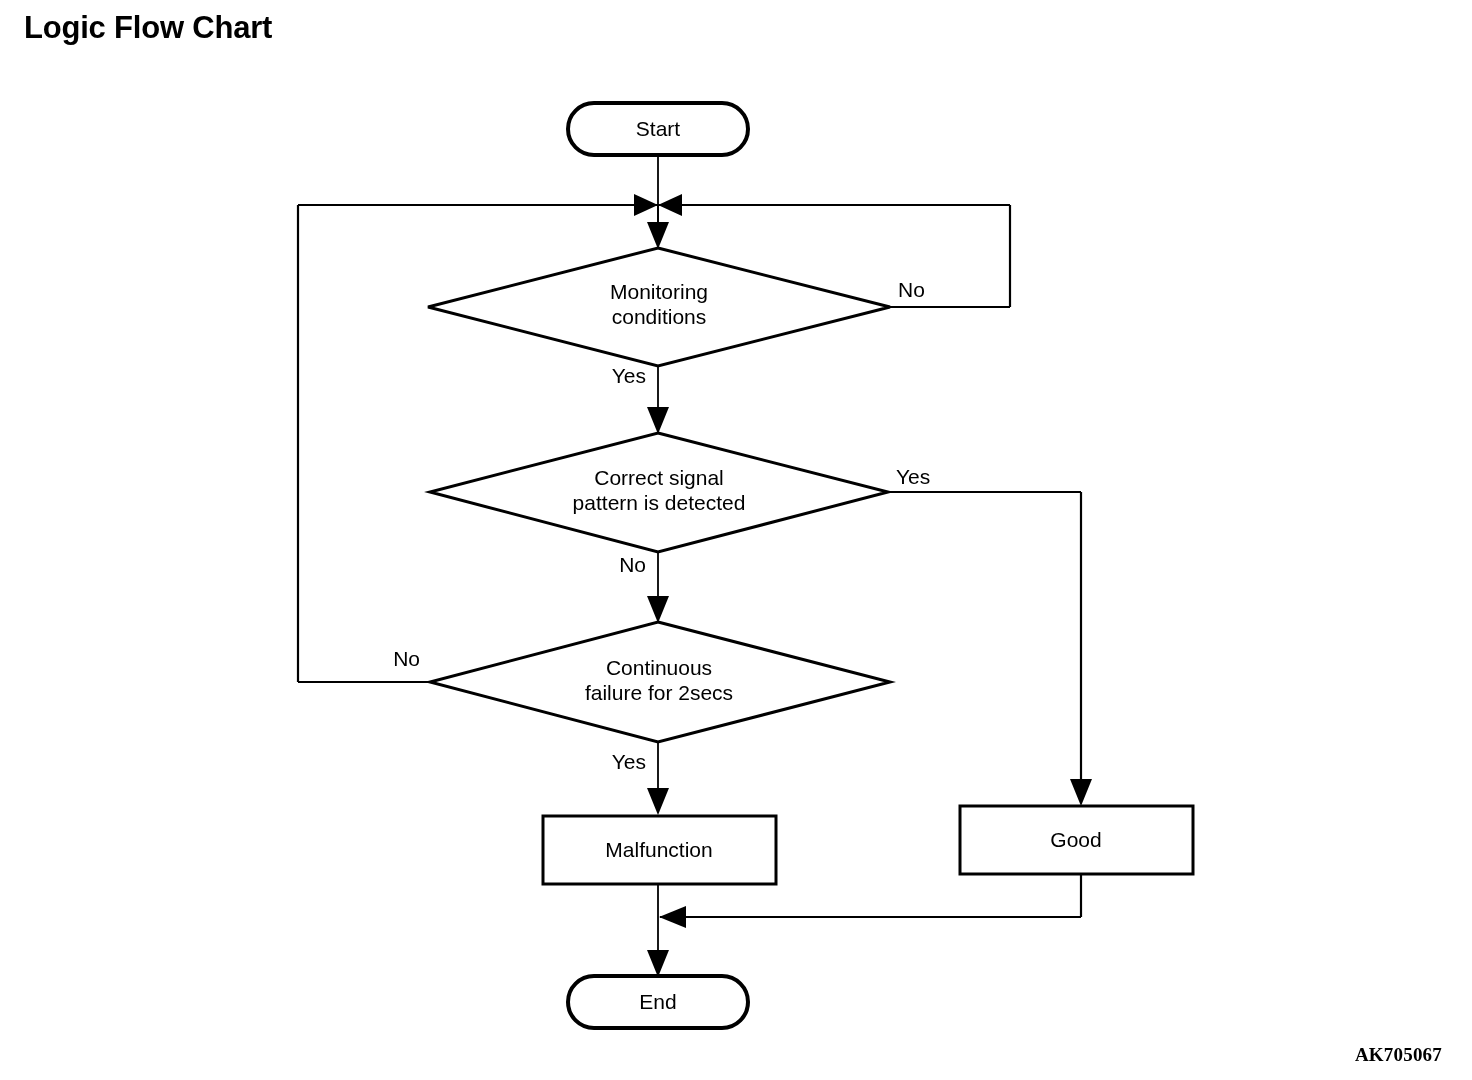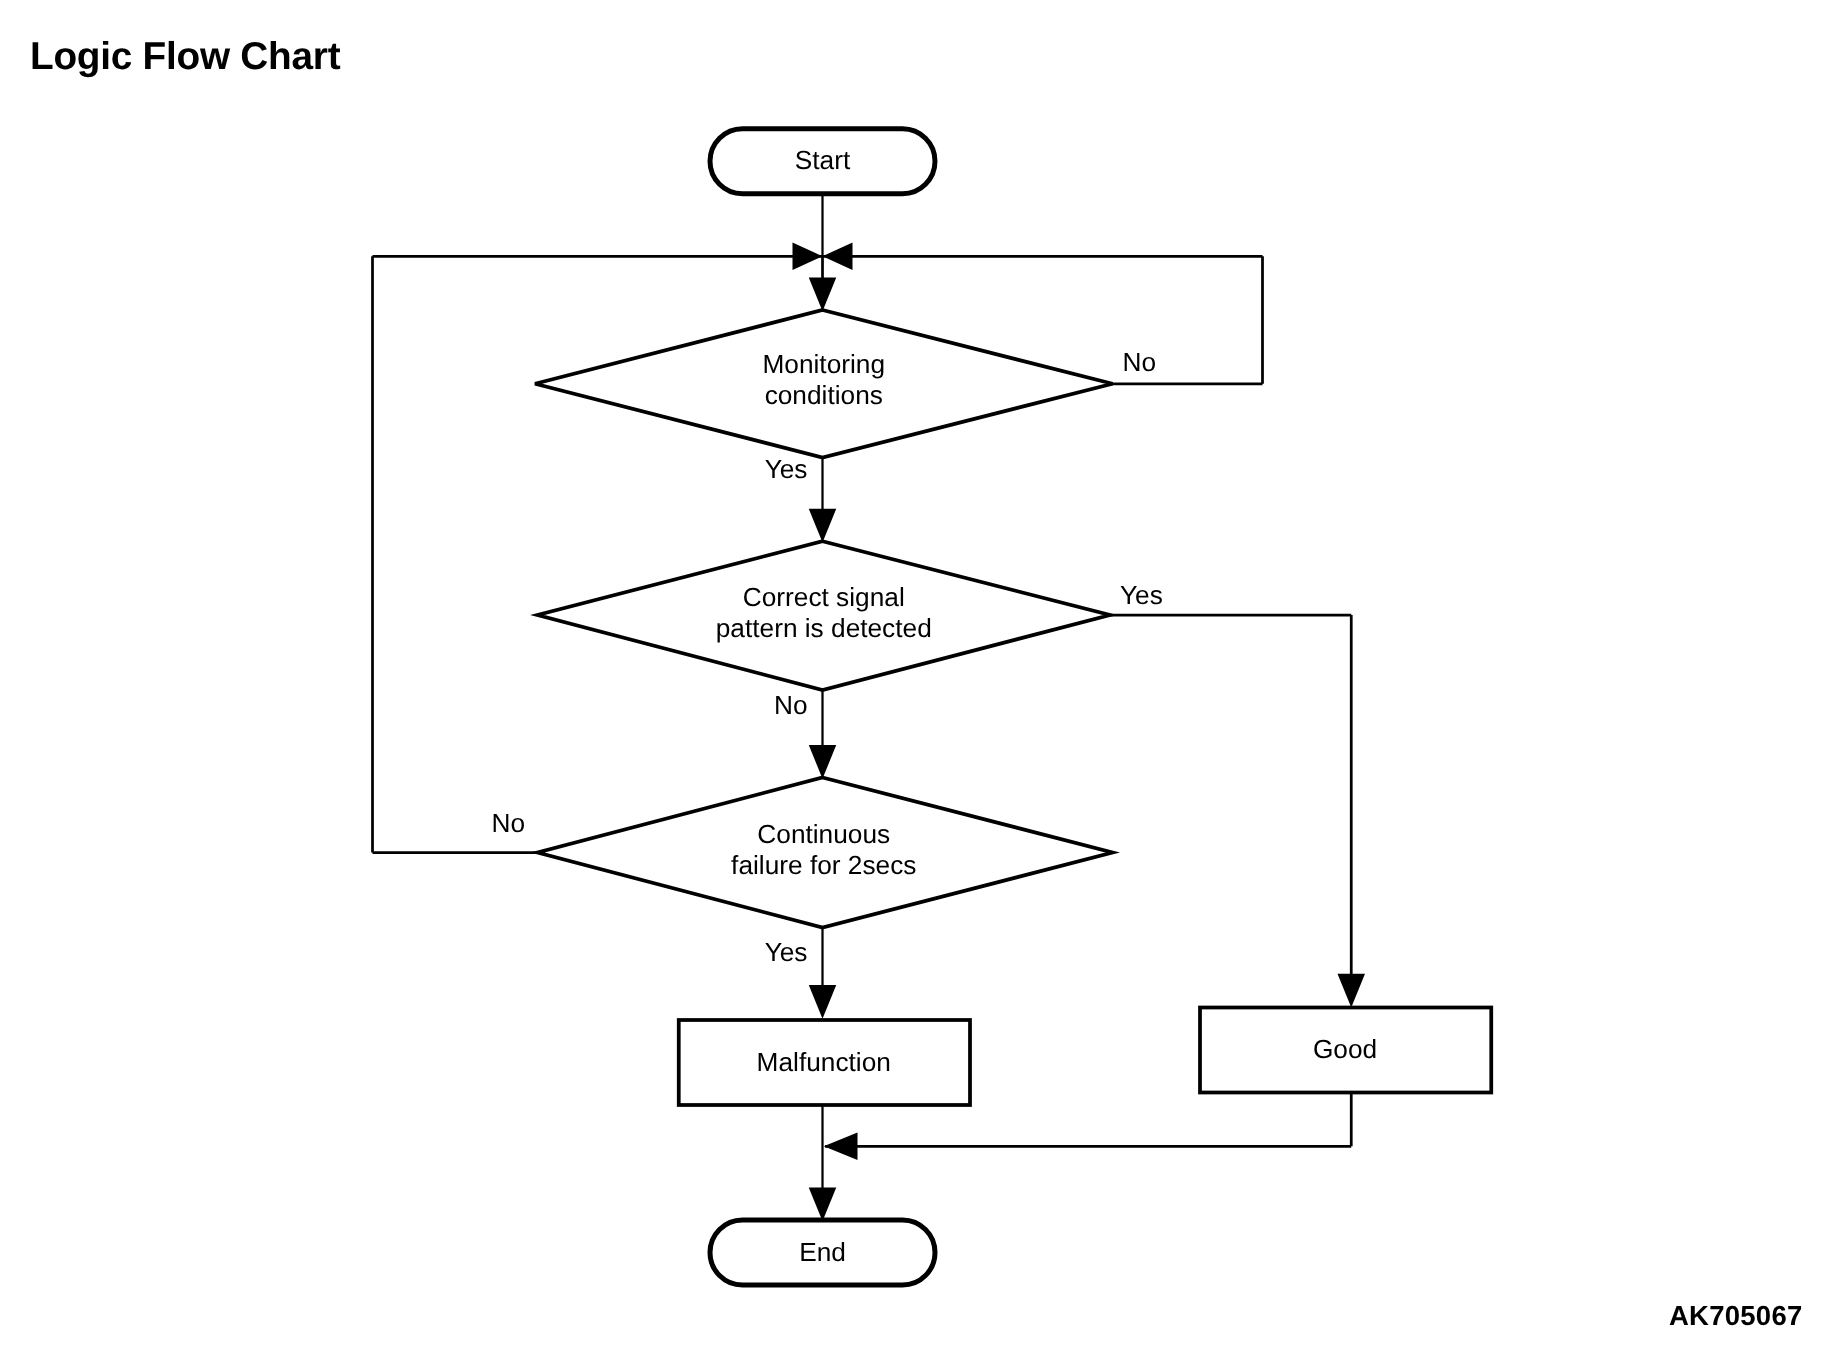--- a/index.html
+++ b/index.html
@@ -12,34 +12,34 @@
     width: 1472px;
     height: 1080px;
     position: relative;
     font-family: "Liberation Sans", sans-serif;
     color: #000000;
     overflow: hidden;
   }
   #page-title {
     position: absolute;
     left: 24px;
-    top: 27px;
+    top: 10px;
     font-size: 31px;
     font-weight: bold;
     letter-spacing: -0.2px;
     font-family: "Liberation Sans", sans-serif;
     white-space: nowrap;
   }
   #figure-code {
     position: absolute;
     right: 30px;
     bottom: 14px;
-    font-size: 22px;
+    font-size: 19px;
     font-weight: bold;
-    font-family: Liberation Sans, sans-serif;
+    font-family: Liberation Serif, serif;
     letter-spacing: 0.2px;
   }
   #flowchart-svg {
     position: absolute;
     left: 0;
     top: 0;
     width: 1472px;
     height: 1080px;
   }
   .node-shape {

